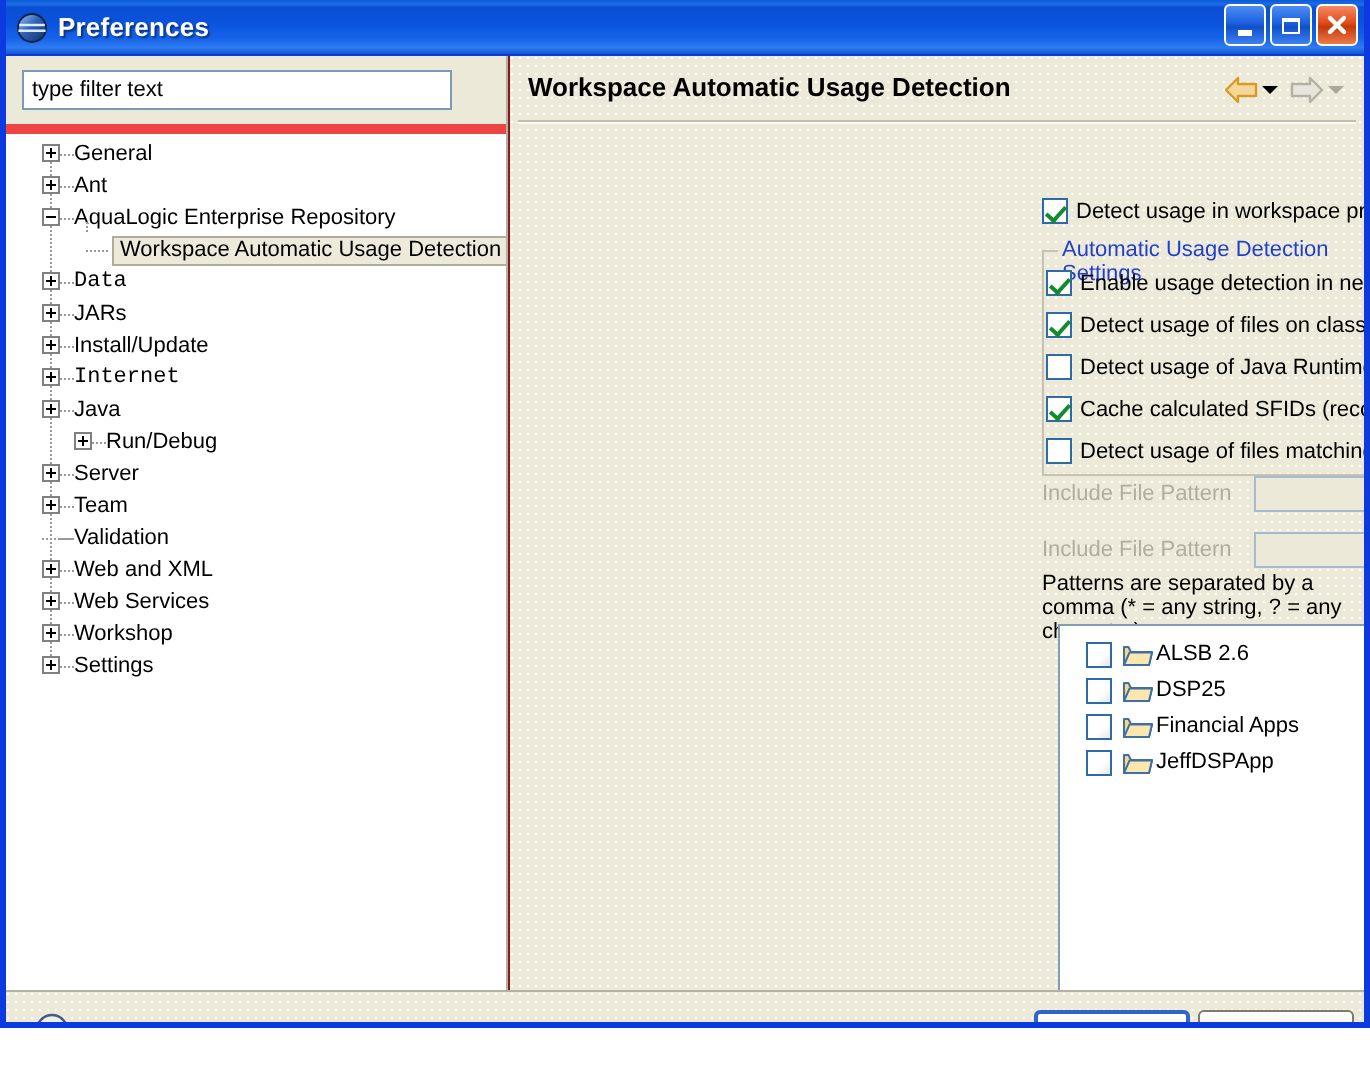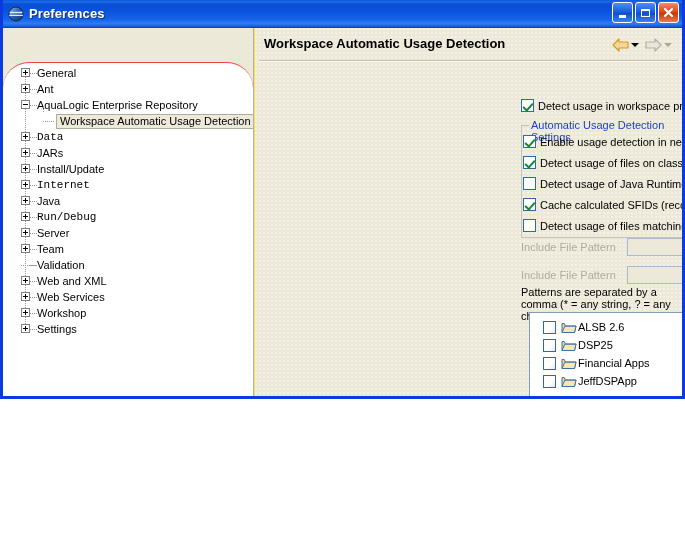--- a/index.html
+++ b/index.html
@@ -11,25 +11,25 @@
     font-family: "Liberation Sans", sans-serif;
     font-size: 11px;
     color: #000;
     -webkit-font-smoothing: none;
   }
 
   
   #window {
     position: relative;
     width: 685px;
-    height: 399px;
+    height: 514px;
     box-sizing: border-box;
     border: 3px solid #0A3AE0;
     border-top: none;
-    background: #fde047;
+    background: #7f1d1d;
     overflow: hidden;
   }
 
   
   #titlebar {
     position: relative;
     height: 28px;
     background: linear-gradient(to bottom,
         #0C59D8 0%, #1B6DE8 8%, #0A4FD4 14%,
         #0A52DC 40%, #1562EA 70%, #2E7BF3 88%, #1256CC 100%);
@@ -108,23 +108,22 @@
     font-size: 11px;
     color: #000;
     padding: 2px 4px;
     outline: none;
   }
   #tree-panel {
     position: absolute;
     left: 0; top: 34px;
     right: 0; bottom: 0;
     background: #ffffff;
-    border-top: 1px solid #ef4444;
+    border-top: 5px solid #ef4444;
     overflow: hidden;
-    border-radius: 26px;
   }
   .tree-row {
     position: relative;
     height: 16px;
     line-height: 16px;
     display: flex;
     align-items: center;
     white-space: nowrap;
     cursor: default;
   }
@@ -386,20 +385,21 @@
         <svg width="11" height="11" viewBox="0 0 11 11">
           <path d="M2 2 L9 9 M9 2 L2 9" stroke="#fff" stroke-width="2.2" stroke-linecap="round"></path>
         </svg>
       </div>
     </div>
   </div>
 
   <div id="content">
 
     <div id="left-pane">
+      <input id="filter-input" type="text" value="type filter text" style="">
 
       <div id="tree-panel">
 
       <div class="dotline" style="top: 10px; height: 256px;"></div>
           <div class="tree-row" style="position: absolute; left: 0px; right: 0px; top: 2px;">
             <div class="dotstub" style="top: 8px; left: 27px; width: 7px;"></div>
             <span class="expander plus" style="top: 3px;"></span>
             <span class="lbl">General</span>
           </div>
           <div class="tree-row" style="position: absolute; left: 0px; right: 0px; top: 18px;">
@@ -434,21 +434,21 @@
           <div class="tree-row" style="position: absolute; left: 0px; right: 0px; top: 114px; font-family: Liberation Mono, monospace;">
             <div class="dotstub" style="top: 8px; left: 27px; width: 7px;"></div>
             <span class="expander plus" style="top: 3px;"></span>
             <span class="lbl">Internet</span>
           </div>
           <div class="tree-row" style="position: absolute; left: 0px; right: 0px; top: 130px;">
             <div class="dotstub" style="top: 8px; left: 27px; width: 7px;"></div>
             <span class="expander plus" style="top: 3px;"></span>
             <span class="lbl">Java</span>
           </div>
-          <div class="tree-row" style="position: absolute; left: 0px; right: 0px; top: 146px; font-family: Liberation Mono, monospace;">
+          <div class="tree-row" style="position: absolute; left: 16px; right: 0px; top: 146px;">
             <div class="dotstub" style="top: 8px; left: 27px; width: 7px;"></div>
             <span class="expander plus" style="top: 3px;"></span>
             <span class="lbl">Run/Debug</span>
           </div>
           <div class="tree-row" style="position: absolute; left: 0px; right: 0px; top: 162px;">
             <div class="dotstub" style="top: 8px; left: 27px; width: 7px;"></div>
             <span class="expander plus" style="top: 3px;"></span>
             <span class="lbl">Server</span>
           </div>
           <div class="tree-row" style="position: absolute; left: 0px; right: 0px; top: 178px;">

